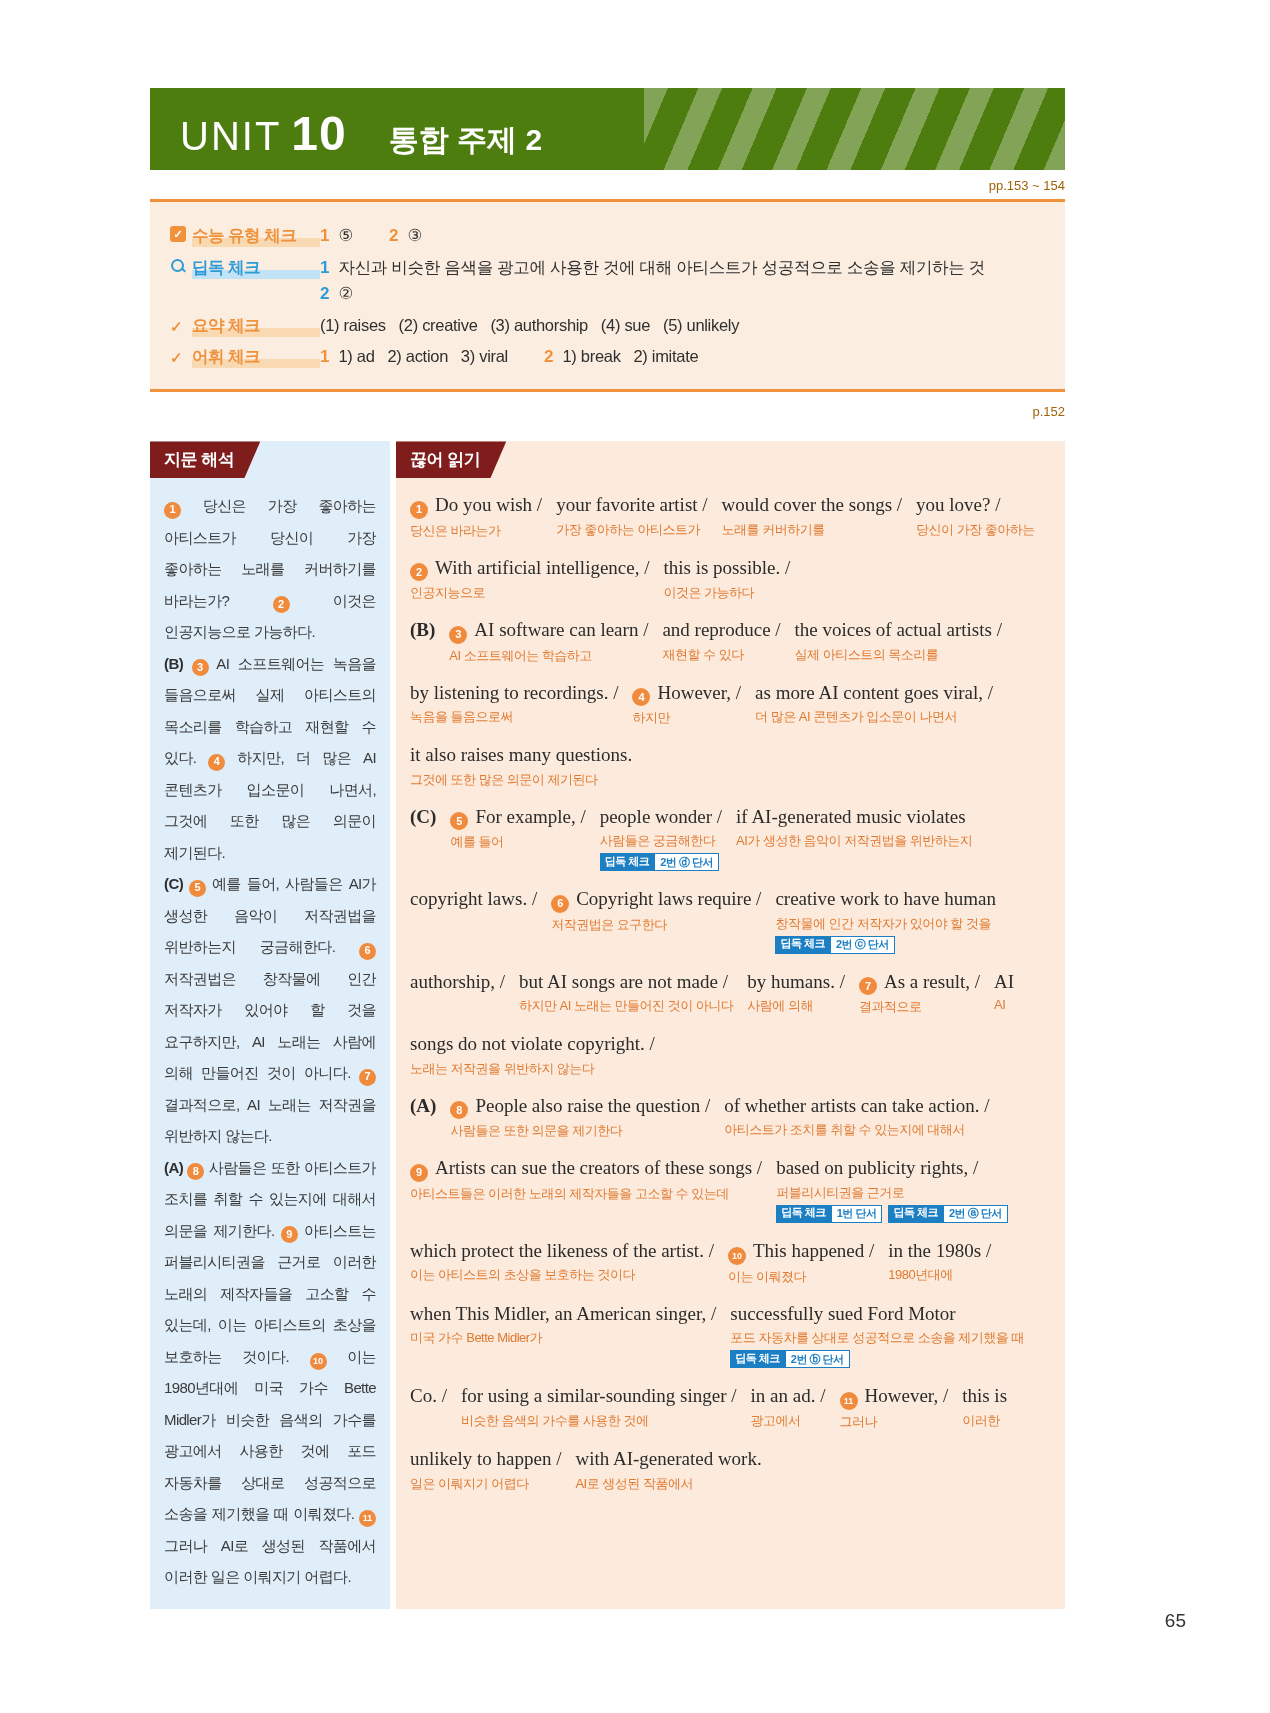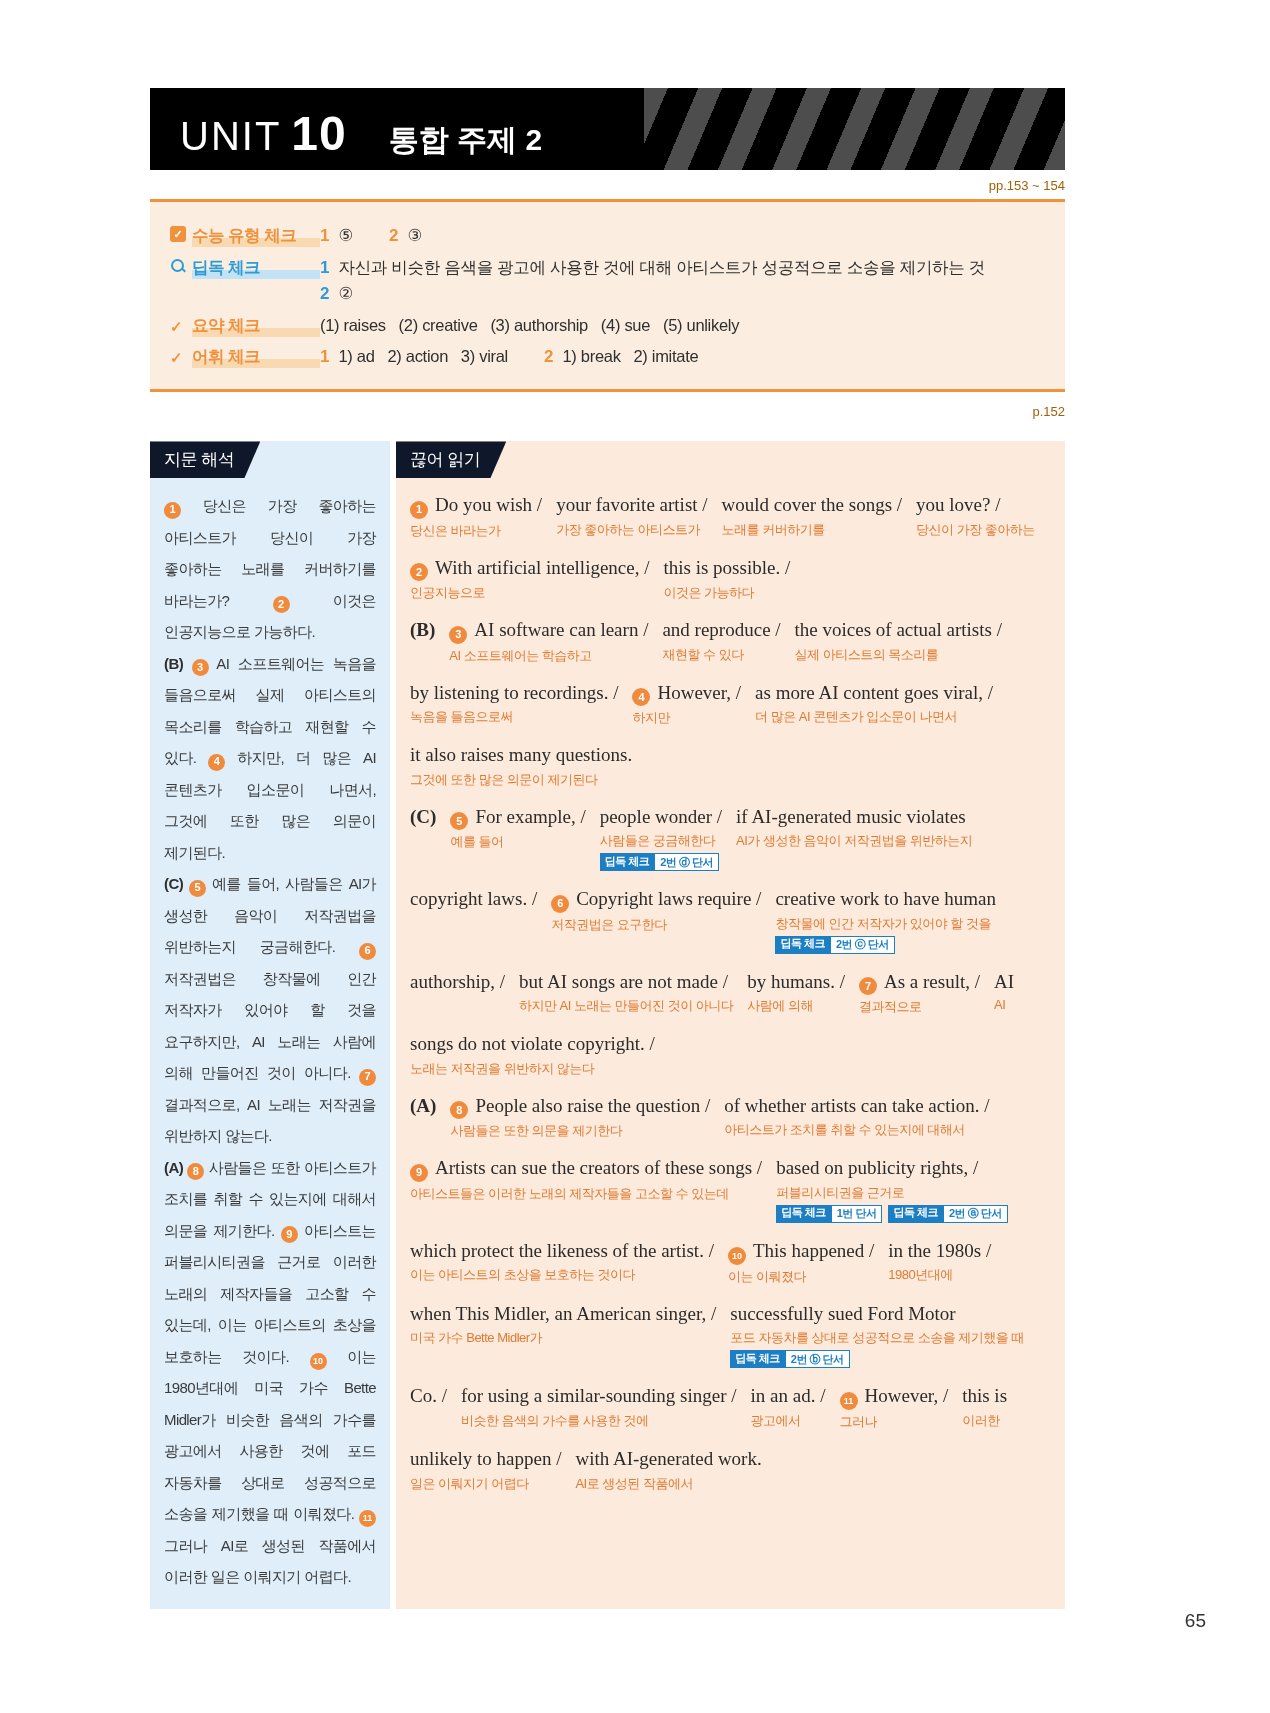--- a/index.html
+++ b/index.html
@@ -1,21 +1,21 @@
 <!DOCTYPE html>
 <html><head>
 <meta charset="utf-8">
 <style>
   * { margin:0; padding:0; box-sizing:border-box; }
   body { background:#ffffff; font-family:"Liberation Sans", sans-serif; }
   .page { position:relative; width:1270px; height:1713px; background:#fff; overflow:hidden; }
   .content { margin-left:150px; width:915px; }
 
   
-  .banner { position:relative; margin-top:88px; height:82px; background:#000000; overflow:hidden; }
+  .banner { position:relative; margin-top:88px; height:82px; background:#4d7c0f; overflow:hidden; }
   .banner-stripes { position:absolute; right:0; top:0; bottom:0; width:46%;
     background:repeating-linear-gradient(113deg, rgba(255,255,255,0.30) 0 22px, rgba(255,255,255,0) 22px 50px); }
   .banner-text { position:relative; display:flex; align-items:baseline; padding:18px 0 0 30px; color:#fff; }
   .unit-word { font-size:40px; font-weight:normal; letter-spacing:2px; }
   .unit-num  { font-size:48px; font-weight:bold; margin-left:10px; letter-spacing:1px; }
   .unit-sub  { font-size:30px; font-weight:bold; margin-left:42px; }
 
   
   .reading-row { display:flex; align-items:center; margin-top:34px; }
   .book-icon { width:24px; height:26px; margin-right:8px; flex:0 0 auto; }
@@ -48,21 +48,21 @@
   .anum { font-size:17px; font-weight:bold; }
   .anum.orange { color:#F0913B; }
   .anum.blue { color:#2D9BD7; }
   .atext { font-size:16.5px; color:#2f2f2f; white-space:pre-wrap; letter-spacing:-0.3px; }
 
   
   .columns { display:flex; align-items:stretch; margin-top:22px; gap:6px; }
   .col { min-height:1030px; }
   .col-left  { width:240px; flex:0 0 240px; background:#DFEEF9; }
   .col-right { flex:1; background:#FCEBDC; }
-  .tab { display:inline-block; background:#0f172a; color:#fff; font-size:17px; font-weight:normal;
+  .tab { display:inline-block; background:#7f1d1d; color:#fff; font-size:17px; font-weight:bold;
     padding:7px 26px 7px 14px; clip-path:polygon(0 0, 100% 0, calc(100% - 16px) 100%, 0 100%); letter-spacing:-0.5px; }
 
   
   .trans-body { padding:12px 14px 16px 14px; }
   .trans-p { font-size:15px; line-height:2.1; color:#3a3a3a; text-align:justify; letter-spacing:-0.6px; word-break:keep-all; }
   .trans-prefix { font-weight:bold; color:#2f2f2f; }
   .circle-num { display:inline-flex; align-items:center; justify-content:center; width:17px; height:17px;
     background:#F08A3C; color:#fff; border-radius:50%; font-size:11px; font-weight:bold; font-family:"Liberation Sans",sans-serif;
     vertical-align:-2px; letter-spacing:0; }
   .circle-num.two { font-size:9px; }
@@ -73,21 +73,21 @@
   .block-prefix { font-family:"Liberation Serif", serif; font-weight:bold; font-size:19px; color:#2b2b2b; line-height:1.35; }
   .chunk { display:flex; flex-direction:column; }
   .chunk-en { font-family:"Liberation Serif", serif; font-size:19px; color:#2b2b2b; line-height:1.35; white-space:nowrap; }
   .chunk-en .circle-num { margin-right:7px; width:18px; height:18px; }
   .chunk-ko { font-size:13px; color:#E07A33; margin-top:3px; letter-spacing:-0.5px; white-space:nowrap; }
   .badge-row { display:flex; gap:6px; margin-top:3px; }
   .badge { display:inline-flex; font-size:11px; font-weight:bold; line-height:1.35; letter-spacing:-0.5px; }
   .badge .b1 { background:#1C7EC3; color:#fff; padding:0.5px 5px; }
   .badge .b2 { background:#fff; color:#1C7EC3; border:1.5px solid #1C7EC3; padding:0.5px 5px; }
 
-  .page-num { position:absolute; right:64px; top:1610px; font-size:19px; color:#333; }
+  .page-num { position:absolute; right:84px; top:1610px; font-size:19px; color:#333; }
 </style>
 </head>
 <body>
 
 <div class="page">
   <div class="content">
 
     <div class="banner">
       <div class="banner-stripes"></div>
       <div class="banner-text">

